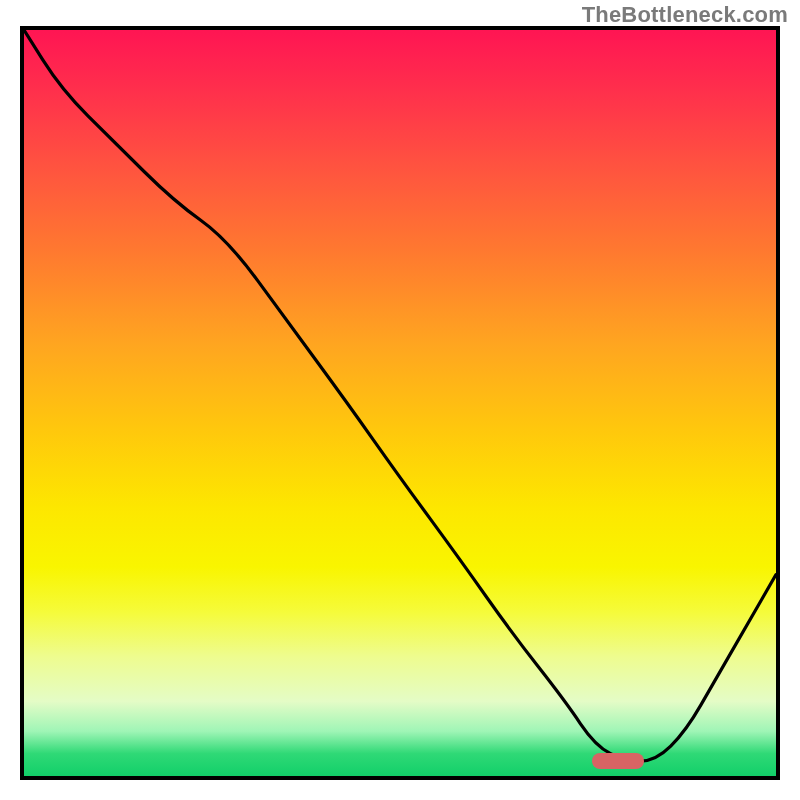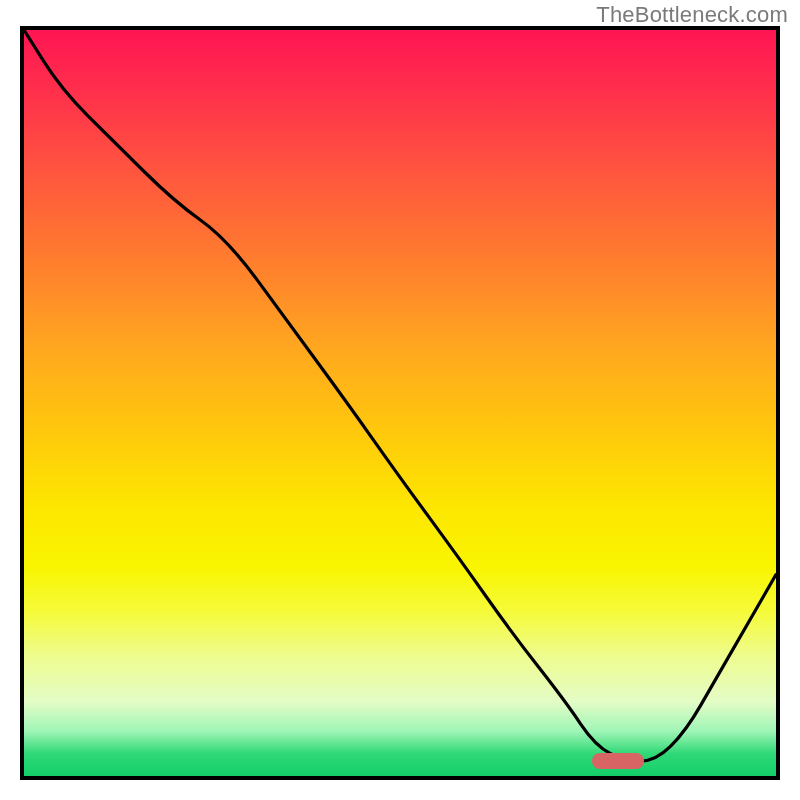--- a/index.html
+++ b/index.html
@@ -14,21 +14,21 @@
     position: relative;
     width: 800px;
     height: 800px;
   }
   .watermark {
     position: absolute;
     top: 2px;
     right: 12px;
     color: #7a7a7a;
     font-size: 22px;
-    font-weight: 400;
+    font-weight: 700;
     letter-spacing: 0.2px;
     z-index: 10;
   }
   .plot-outer {
     position: absolute;
     left: 20px;
     top: 26px;
     width: 760px;
     height: 754px;
     border: 4px solid #000;

